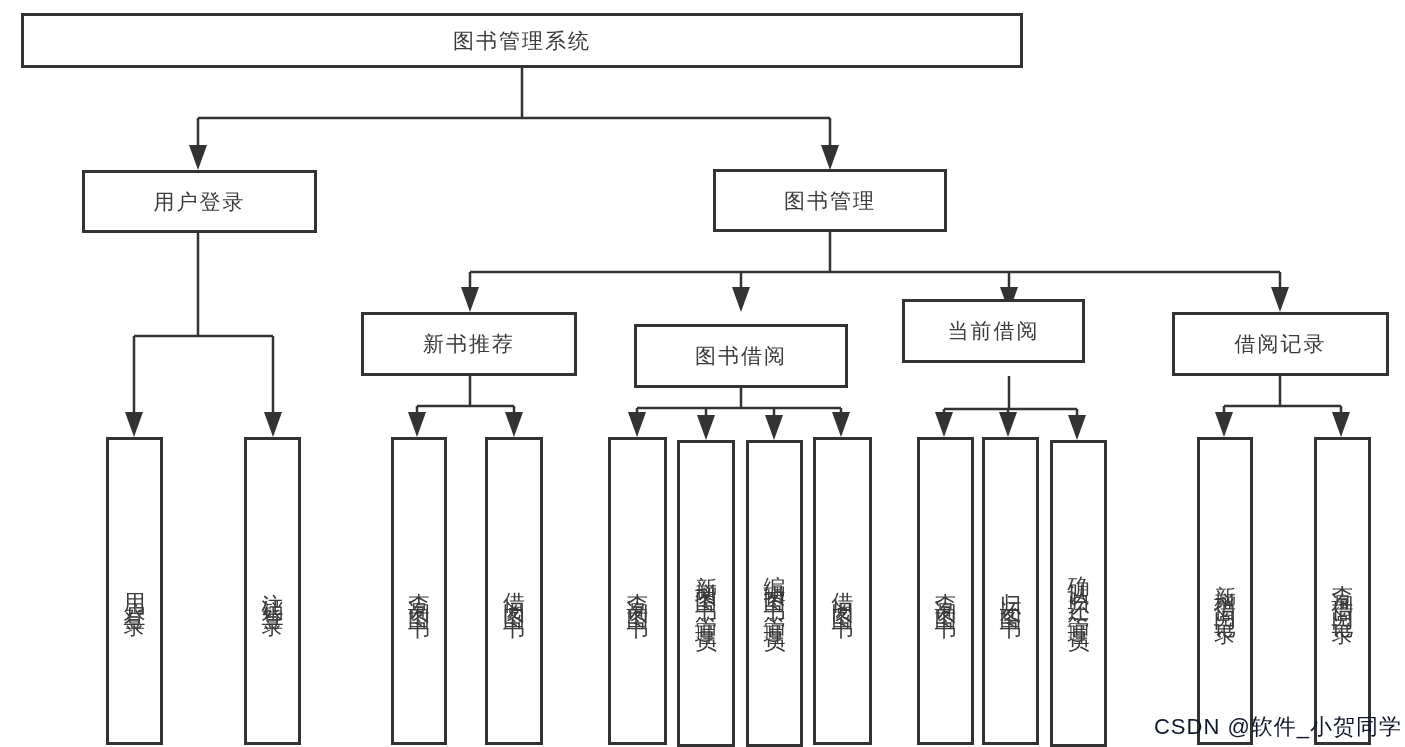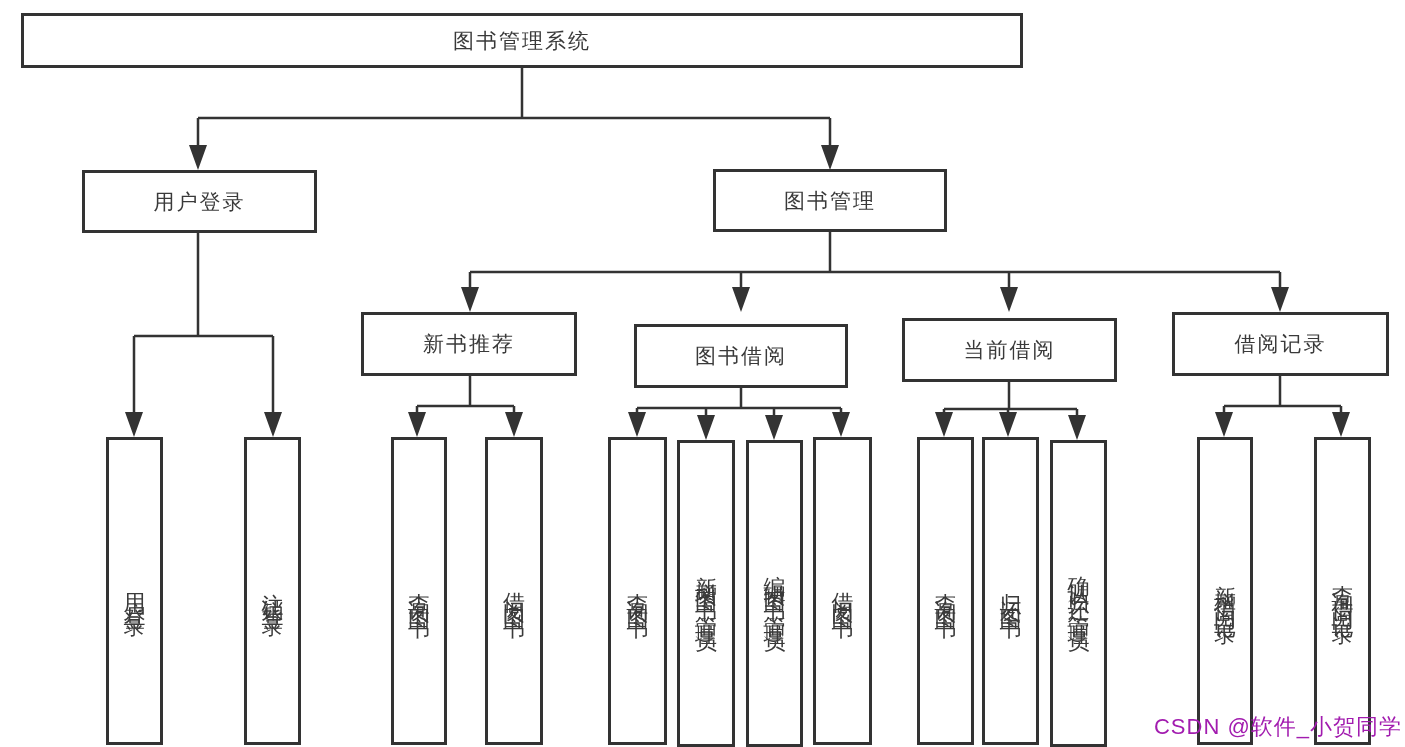--- a/index.html
+++ b/index.html
@@ -12,21 +12,21 @@
     position:absolute;box-sizing:border-box;border:3px solid #333333;background:#ffffff;
     display:flex;align-items:center;justify-content:center;text-align:right;
   }
   .box.h{font-size:21px;letter-spacing:2px;}
   .box.v{
     writing-mode:vertical-rl;text-orientation:mixed;
     font-size:22px;letter-spacing:8px;line-height:1;
   }
   .watermark{
     position:absolute;right:3px;bottom:5px;font-size:22px;letter-spacing:1px;
-    color:#a21caf;white-space:nowrap;
+    color:#0f172a;white-space:nowrap;
   }
 </style>
 </head>
 <body>
 
 <div class="stage">
 
   <svg class="wires" viewBox="0 0 1405 747" xmlns="http://www.w3.org/2000/svg">
     <path fill="none" stroke="#333333" stroke-width="2.5" d="
       M522 68 V118 M198 118 H830 M198 118 V150 M830 118 V150
@@ -58,21 +58,21 @@
       M1332 412 L1350 412 L1341 437 Z"></path>
   </svg>
 
   <div class="box h" style="left:21px;top:13px;width:1002px;height:55px">图书管理系统</div>
 
   <div class="box h" style="left:82px;top:170px;width:235px;height:63px">用户登录</div>
   <div class="box h" style="left:361px;top:312px;width:216px;height:64px">新书推荐</div>
 
   <div class="box h" style="left:713px;top:169px;width:234px;height:63px">图书管理</div>
   <div class="box h" style="left:634px;top:324px;width:214px;height:64px">图书借阅</div>
-  <div class="box h" style="left:902px;top:318px;width:215px;height:64px">当前借阅</div>
+  <div class="box h" style="left:902px;top:299px;width:183px;height:64px">当前借阅</div>
   <div class="box h" style="left:1172px;top:312px;width:217px;height:64px">借阅记录</div>
 
   <div class="box v" style="left:106px;top:437px;width:57px;height:308px">用户登录</div>
   <div class="box v" style="left:244px;top:437px;width:57px;height:308px">注销登录</div>
 
   <div class="box v" style="left:391px;top:437px;width:56px;height:308px">查询图书</div>
   <div class="box v" style="left:485px;top:437px;width:58px;height:308px">借阅图书</div>
 
   <div class="box v" style="left:608px;top:437px;width:59px;height:308px">查询图书</div>
   <div class="box v" style="left:677px;top:440px;width:58px;height:307px">新增图书（管理员）</div>

